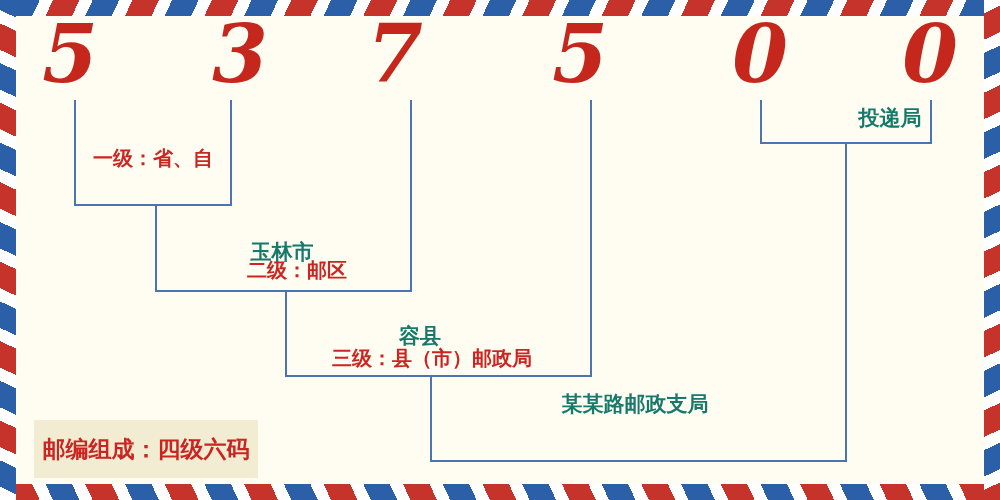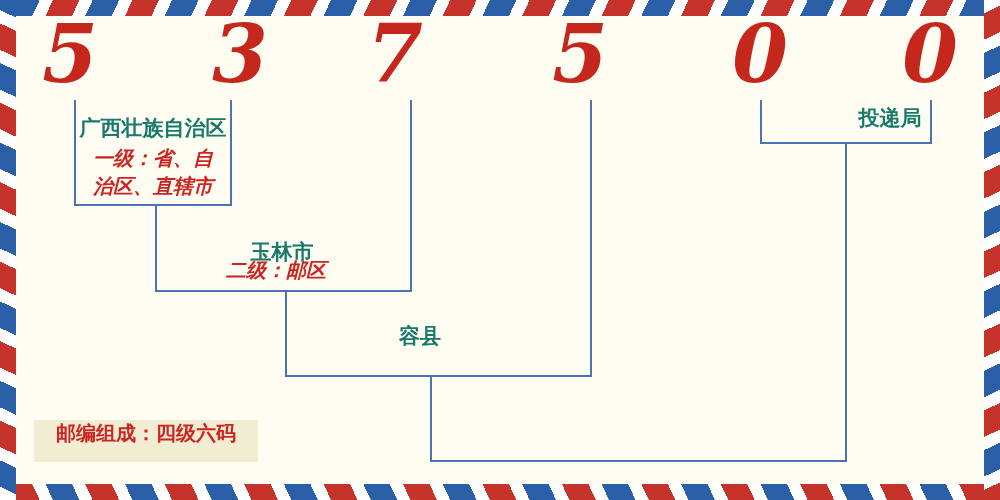--- a/index.html
+++ b/index.html
@@ -32,28 +32,28 @@
   .name{
     position:absolute;transform:translateX(-50%);
     color:var(--label-teal,#17796a);
     font-weight:bold;font-size:21px;line-height:1.2;
     white-space:nowrap;z-index:3;
   }
   .desc{
     position:absolute;transform:translateX(-50%);
     color:var(--label-red,#cc2420);
     font-weight:bold;font-size:20px;line-height:1.2;
-    white-space:nowrap;z-index:3;font-style:italic;
+    white-space:nowrap;z-index:3;
   }
   .note{
-    position:absolute;left:34px;top:420px;width:224px;height:42px;
+    position:absolute;left:34px;top:420px;width:224px;height:58px;
     background:var(--note-bg,#f1ecd2);
     color:var(--label-red,#cc2420);
-    font-weight:bold;font-size:20px;
-    display:flex;align-items:flex-start;justify-content:center;
+    font-weight:bold;font-size:23px;
+    display:flex;align-items:center;justify-content:center;
     z-index:3;
   }
 </style>
 </head>
 <body>
 
 <div class="page">
 
   <div class="border h top"></div>
   <div class="border h bottom"></div>
@@ -76,29 +76,29 @@
   <div class="line" style="left:285px;top:290px;width:2px;height:87px"></div>
   <div class="line" style="left:285px;top:375px;width:307px;height:2px"></div>
   <div class="line" style="left:590px;top:100px;width:2px;height:277px"></div>
   <div class="line" style="left:430px;top:375px;width:2px;height:87px"></div>
   <div class="line" style="left:430px;top:460px;width:417px;height:2px"></div>
   <div class="line" style="left:845px;top:142px;width:2px;height:320px"></div>
   <div class="line" style="left:760px;top:142px;width:172px;height:2px"></div>
   <div class="line" style="left:760px;top:100px;width:2px;height:44px"></div>
   <div class="line" style="left:930px;top:100px;width:2px;height:44px"></div>
 
-  <div class="name" style="left:153px;top:116px">广西壮族自治区</div>
   <div class="desc" style="left:153px;top:146px">一级：省、自</div>
-  <div class="desc" style="left:153px;top:174px">治区、直辖市</div>
 
   <div class="name" style="left:282px;top:240px">玉林市</div>
-  <div class="desc" style="left:276px;top:258px">二级：邮区</div>
+  <div class="desc" style="left:297px;top:258px">二级：邮区</div>
 
   <div class="name" style="left:420px;top:324px">容县</div>
+  <div class="desc" style="left:432px;top:346px">三级：县（市）邮政局</div>
 
+  <div class="name" style="left:635px;top:392px">某某路邮政支局</div>
 
   <div class="name" style="left:890px;top:106px">投递局</div>
 
   <div class="note">
     <span>邮编组成：四级六码</span>
   </div>
 
 </div>
 
 </body></html>

